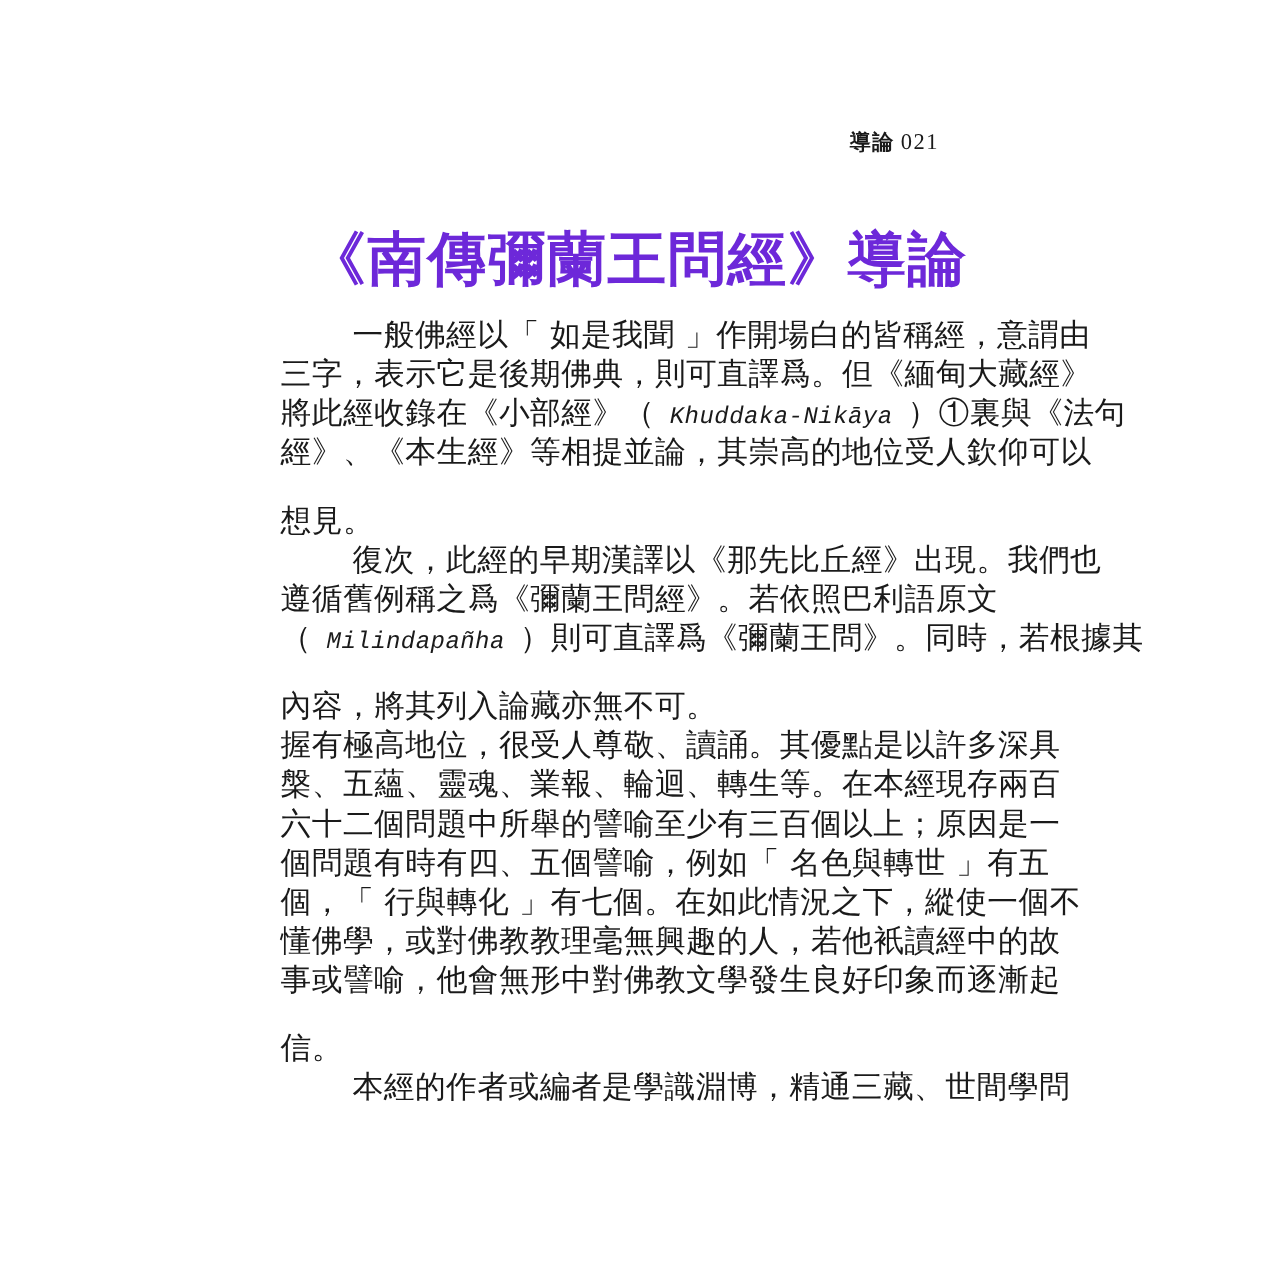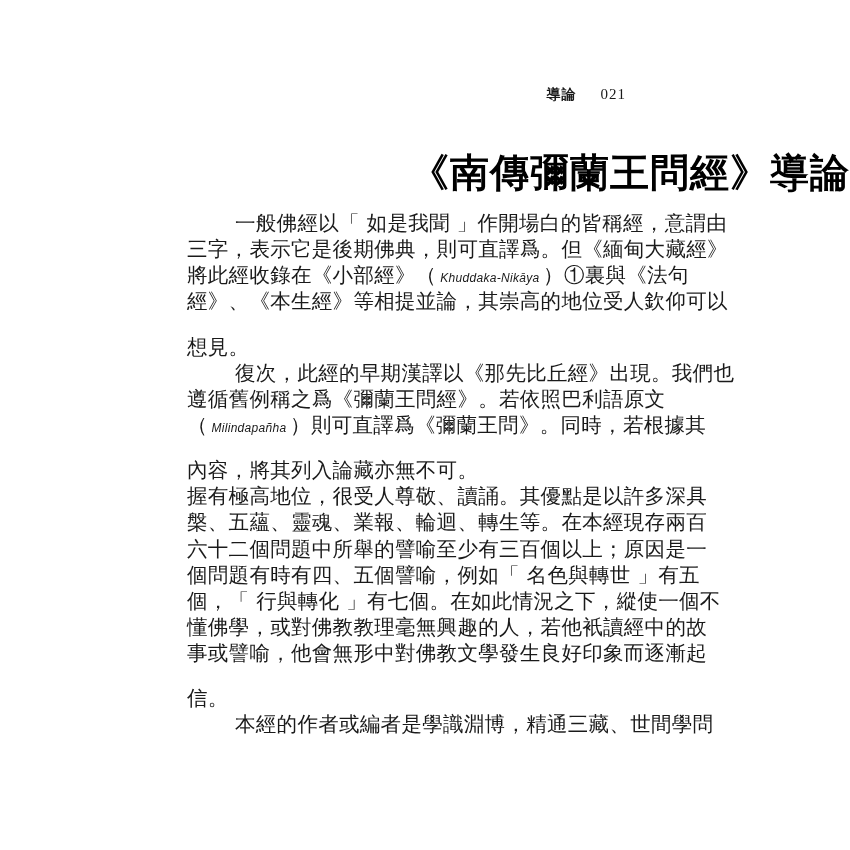--- a/index.html
+++ b/index.html
@@ -5,36 +5,36 @@
   html, body { margin: 0; padding: 0; }
   body {
     width: 850px; height: 850px; background: #ffffff; position: relative; overflow: hidden;
     font-family: "DejaVu Serif", "Liberation Serif", serif; color: #1a1a1a;
   }
   .page { position: absolute; left: 0; top: 0; width: 850px; height: 850px; }
   .running-head {
     position: absolute; top: 86px; right: 224px;
     font-size: 14px; font-weight: bold; letter-spacing: 1px;
   }
-  .running-head .pnum { font-weight: normal; margin-left: 24px; font-family: "Liberation Serif", serif; font-size: 15px; }
+  .running-head .pnum { font-weight: normal; margin-left: 4px; font-family: "Liberation Serif", serif; font-size: 15px; }
   .title {
-    position: absolute; top: 146px; left: 0; width: 850px; text-align: right;
-    font-size: 39px; font-weight: bold; letter-spacing: 1px; color: #000000;
+    position: absolute; top: 146px; left: 0; width: 850px; text-align: center;
+    font-size: 39px; font-weight: bold; letter-spacing: 1px; color: #6d28d9;
     font-family: "DejaVu Sans", "Liberation Sans", sans-serif;
   }
   .body {
     position: absolute; top: 210px; left: 187px; width: 442px;
   }
   .line {
     height: 26.15px; line-height: 26.15px; font-size: 20.5px; white-space: nowrap;
     text-align: justify; text-align-last: justify; letter-spacing: 0.3px;
   }
   .line.indent { padding-left: 48px; }
   .line.last { text-align-last: left; margin-top: 19px; }
-  .latin { font-style: italic; font-size: 12px; font-family: Liberation Sans, sans-serif; }
+  .latin { font-style: italic; font-size: 16px; font-family: Liberation Mono, monospace; }
 </style>
 </head>
 <body>
 
 <div class="page">
   <div class="running-head">
     <span>導論</span><span class="pnum">021</span>
   </div>
 
   <div class="title">《南傳彌蘭王問經》導論</div>

